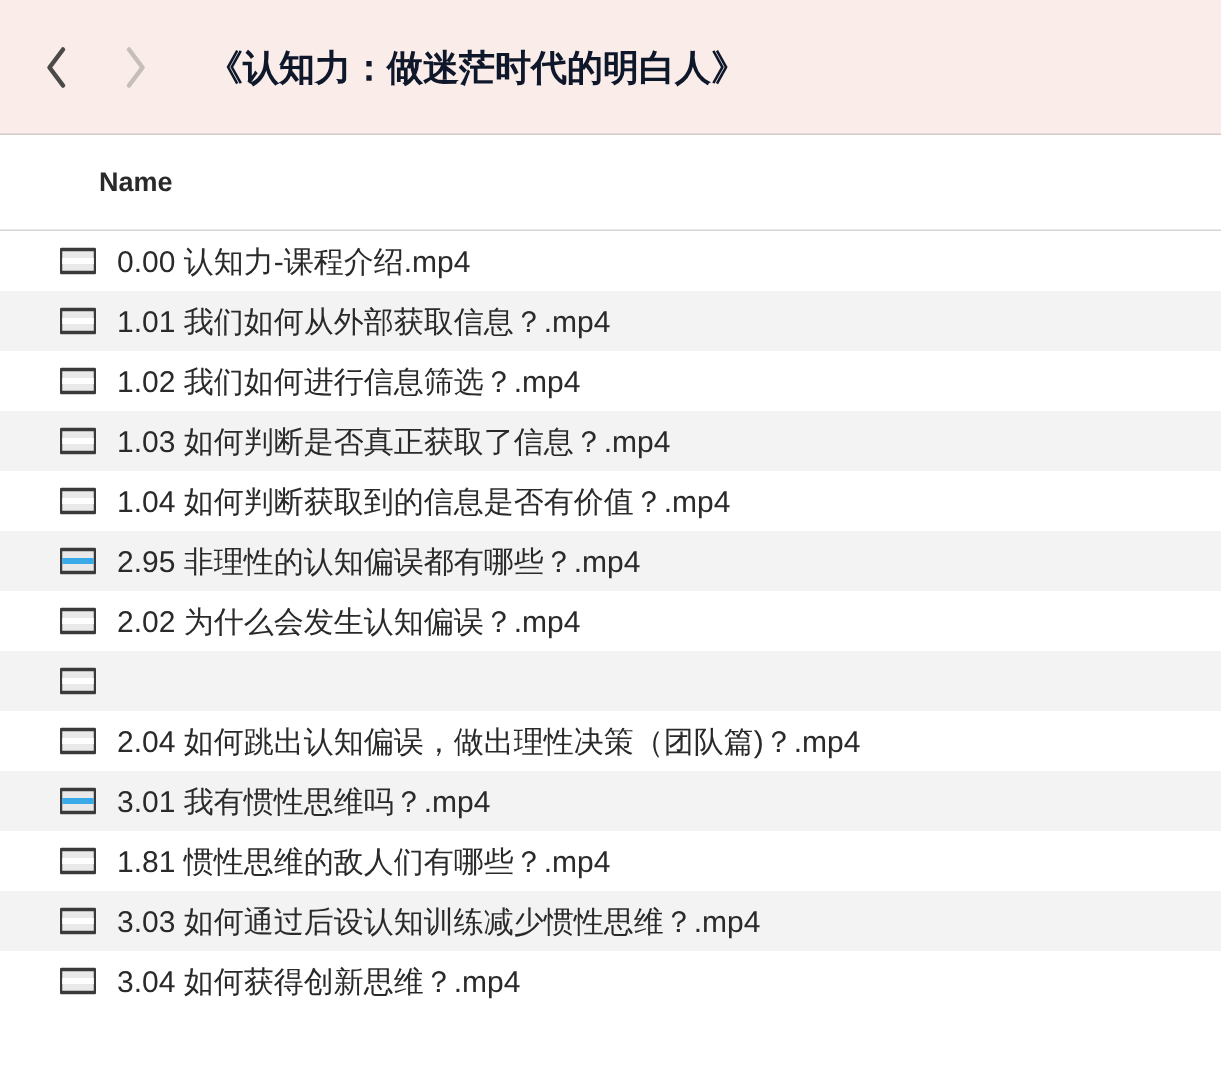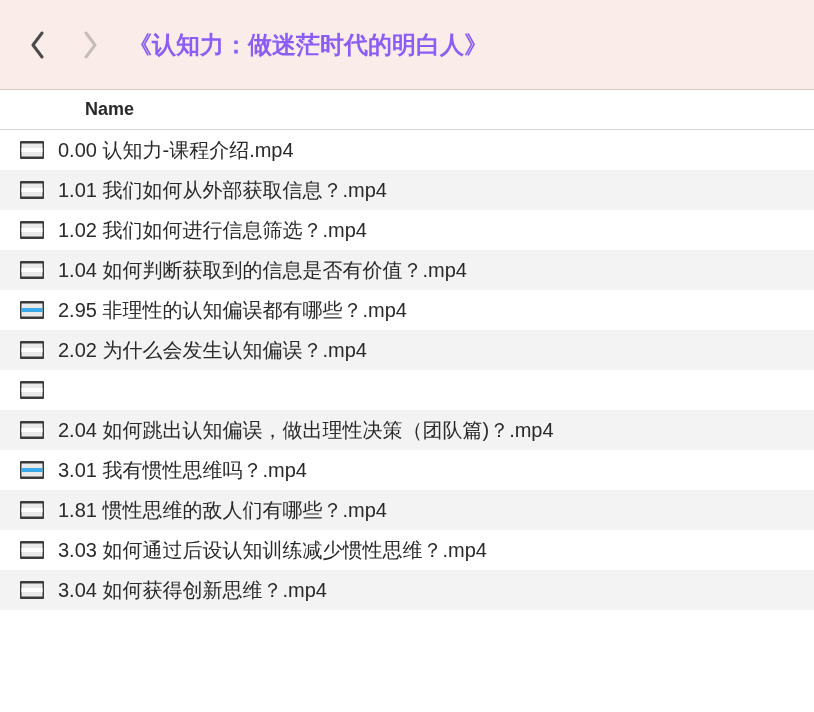--- a/index.html
+++ b/index.html
@@ -21,39 +21,40 @@
   .nav-back, .nav-forward {
     width: 28px; height: 40px;
     display: flex; align-items: center; justify-content: center;
     color: #4a4a4a;
     cursor: pointer;
   }
   .nav-forward { color: #c7bdbb; }
   .title {
     font-size: 24px;
     font-weight: 700;
-    color: #8b5cf6;
+    color: #0f172a;
+    margin-left: 10px;
   }
   .header-row {
-    height: 40px;
+    height: 64px;
     display: flex;
     align-items: center;
-    padding-left: 85px;
+    padding-left: 66px;
     border-bottom: 1px solid #d6d6d6;
     font-size: 18px;
     font-weight: 700;
     color: #2a2a2a;
     background: #ffffff;
   }
   .list { width: 100%; }
   .row {
     height: 40px;
     display: flex;
     align-items: center;
-    padding-left: 20px;
+    padding-left: 40px;
     gap: 14px;
     font-size: 20px;
     color: #2a2a2a;
   }
   .row:nth-child(odd) { background: #ffffff; }
   .row:nth-child(even) { background: #f3f3f3; }
   .file-icon {
     width: 24px; height: 18px;
     flex: 0 0 24px;
     display: flex; align-items: center; justify-content: center;
@@ -114,20 +115,30 @@
       <span class="fname">1.02 我们如何进行信息筛选？.mp4</span>
     </div>
     <div class="row">
       <span class="file-icon">
         <svg width="24" height="18" viewBox="0 0 24 18">
     <rect x="0" y="0" width="24" height="18" fill="#3a3a3a" rx="1"></rect>
     <rect x="1.5" y="2.5" width="21" height="13" fill="#e9e9e9"></rect>
     <rect x="1.5" y="7" width="21" height="4" fill="#ffffff"></rect>
   </svg>
       </span>
+      <span class="fname">1.03 如何判断是否真正获取了信息？.mp4</span>
+    </div>
+    <div class="row">
+      <span class="file-icon">
+        <svg width="24" height="18" viewBox="0 0 24 18">
+    <rect x="0" y="0" width="24" height="18" fill="#3a3a3a" rx="1"></rect>
+    <rect x="1.5" y="2.5" width="21" height="13" fill="#e9e9e9"></rect>
+    <rect x="1.5" y="7" width="21" height="4" fill="#ffffff"></rect>
+  </svg>
+      </span>
       <span class="fname">1.04 如何判断获取到的信息是否有价值？.mp4</span>
     </div>
     <div class="row">
       <span class="file-icon">
         <svg width="24" height="18" viewBox="0 0 24 18">
     <rect x="0" y="0" width="24" height="18" fill="#3a3a3a" rx="1"></rect>
     <rect x="1.5" y="2.5" width="21" height="13" fill="#e9e9e9"></rect>
     <rect x="1.5" y="7" width="21" height="4" fill="#3aa9e8"></rect>
   </svg>
       </span>

